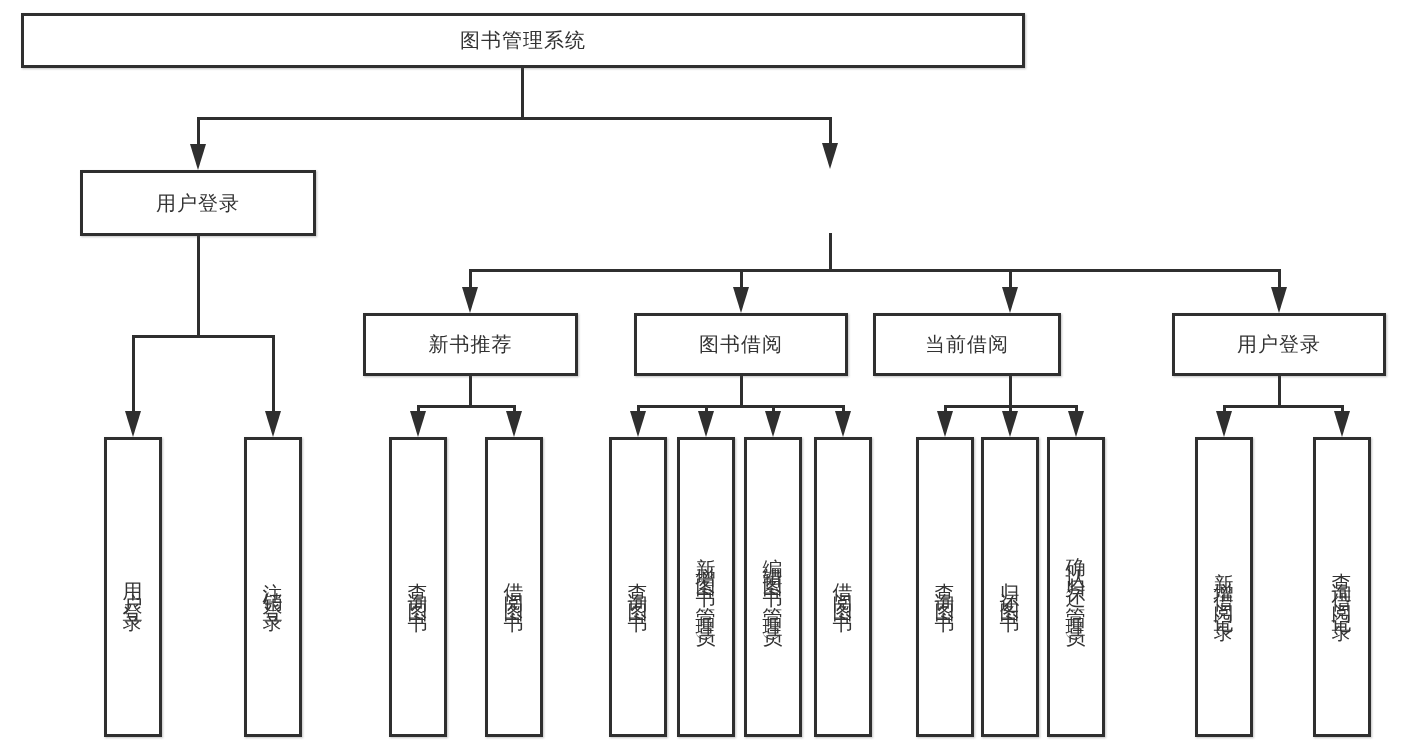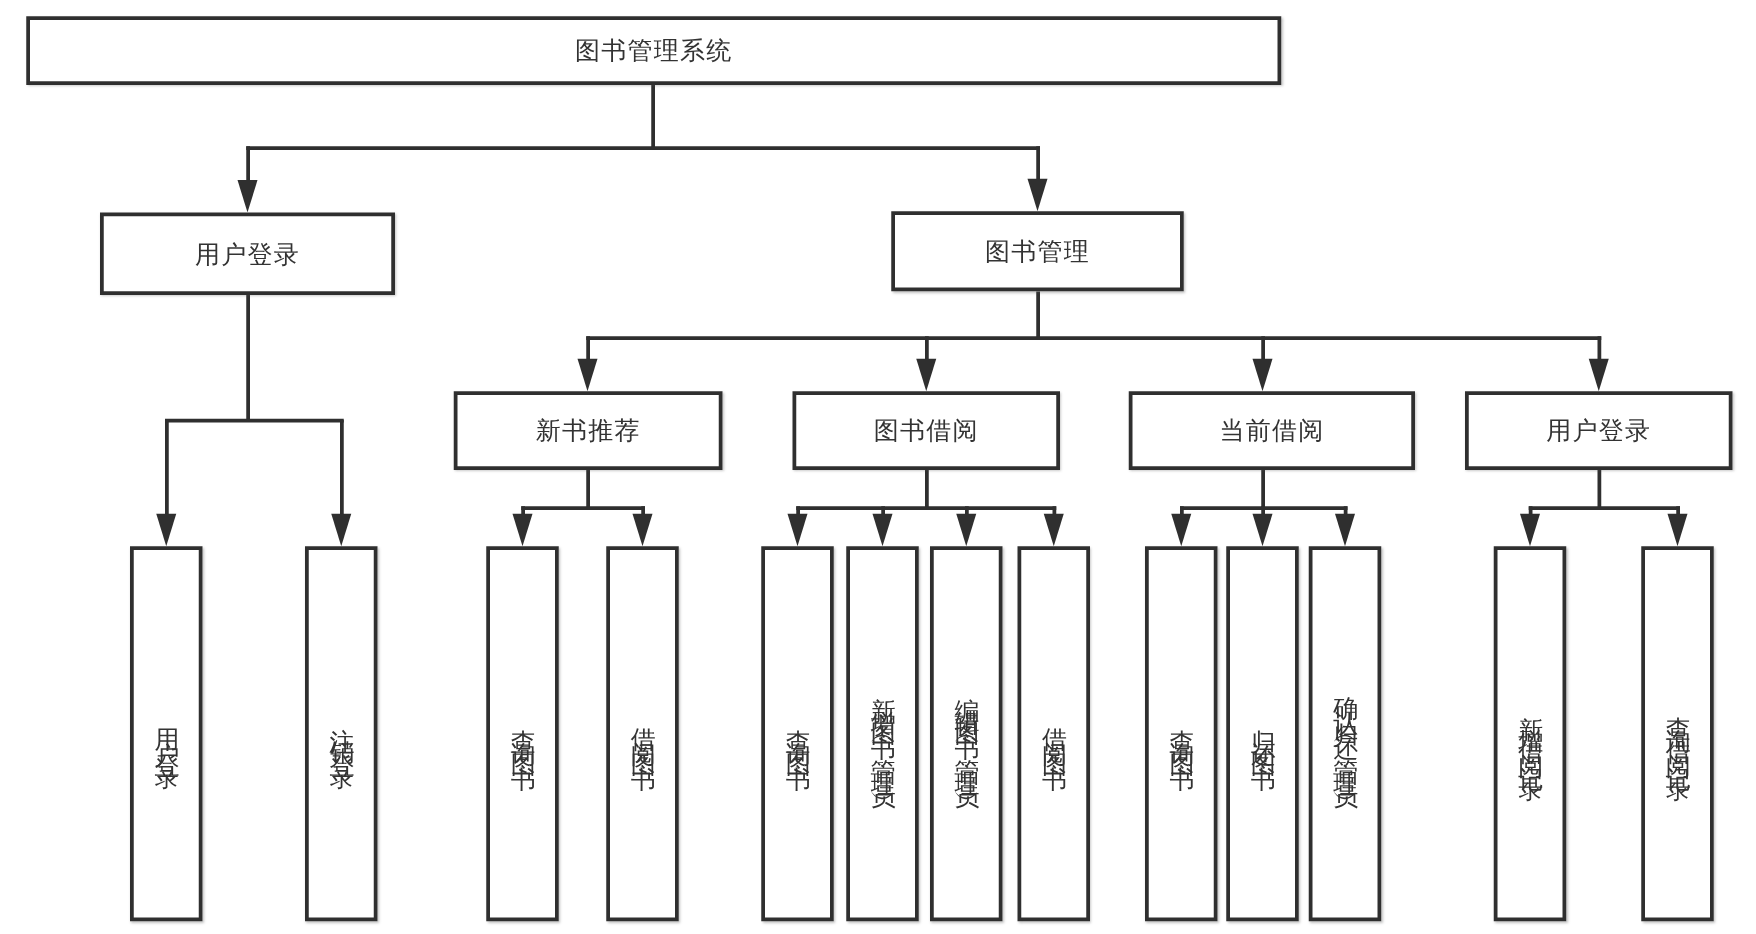--- a/index.html
+++ b/index.html
@@ -57,31 +57,28 @@
 
 <div id="stage">
 
   <div class="node h" style="left:21px;top:13px;width:1004px;height:55px">
     <span class="lbl">图书管理系统</span>
   </div>
 
   <div class="node h" style="left:80px;top:170px;width:236px;height:66px">
     <span class="lbl">用户登录</span>
   </div>
-  <div class="node h" style="left:713px;top:169px;width:234px;height:64px">
-    <span class="lbl">图书管理</span>
-  </div>
 
   <div class="node h" style="left:634px;top:313px;width:214px;height:63px">
     <span class="lbl">图书借阅</span>
   </div>
   <div class="node h" style="left:363px;top:313px;width:215px;height:63px">
     <span class="lbl">新书推荐</span>
   </div>
-  <div class="node h" style="left:903px;top:313px;width:229px;height:63px">
+  <div class="node h" style="left:873px;top:313px;width:188px;height:63px">
     <span class="lbl">当前借阅</span>
   </div>
   <div class="node h" style="left:1172px;top:313px;width:214px;height:63px">
     <span class="lbl">用户登录</span>
   </div>
 
   <div class="node leaf" style="left:104px;top:437px;width:58px;height:300px">
     <span class="lbl">用户登录</span>
   </div>
   <div class="node leaf" style="left:244px;top:437px;width:58px;height:300px">

